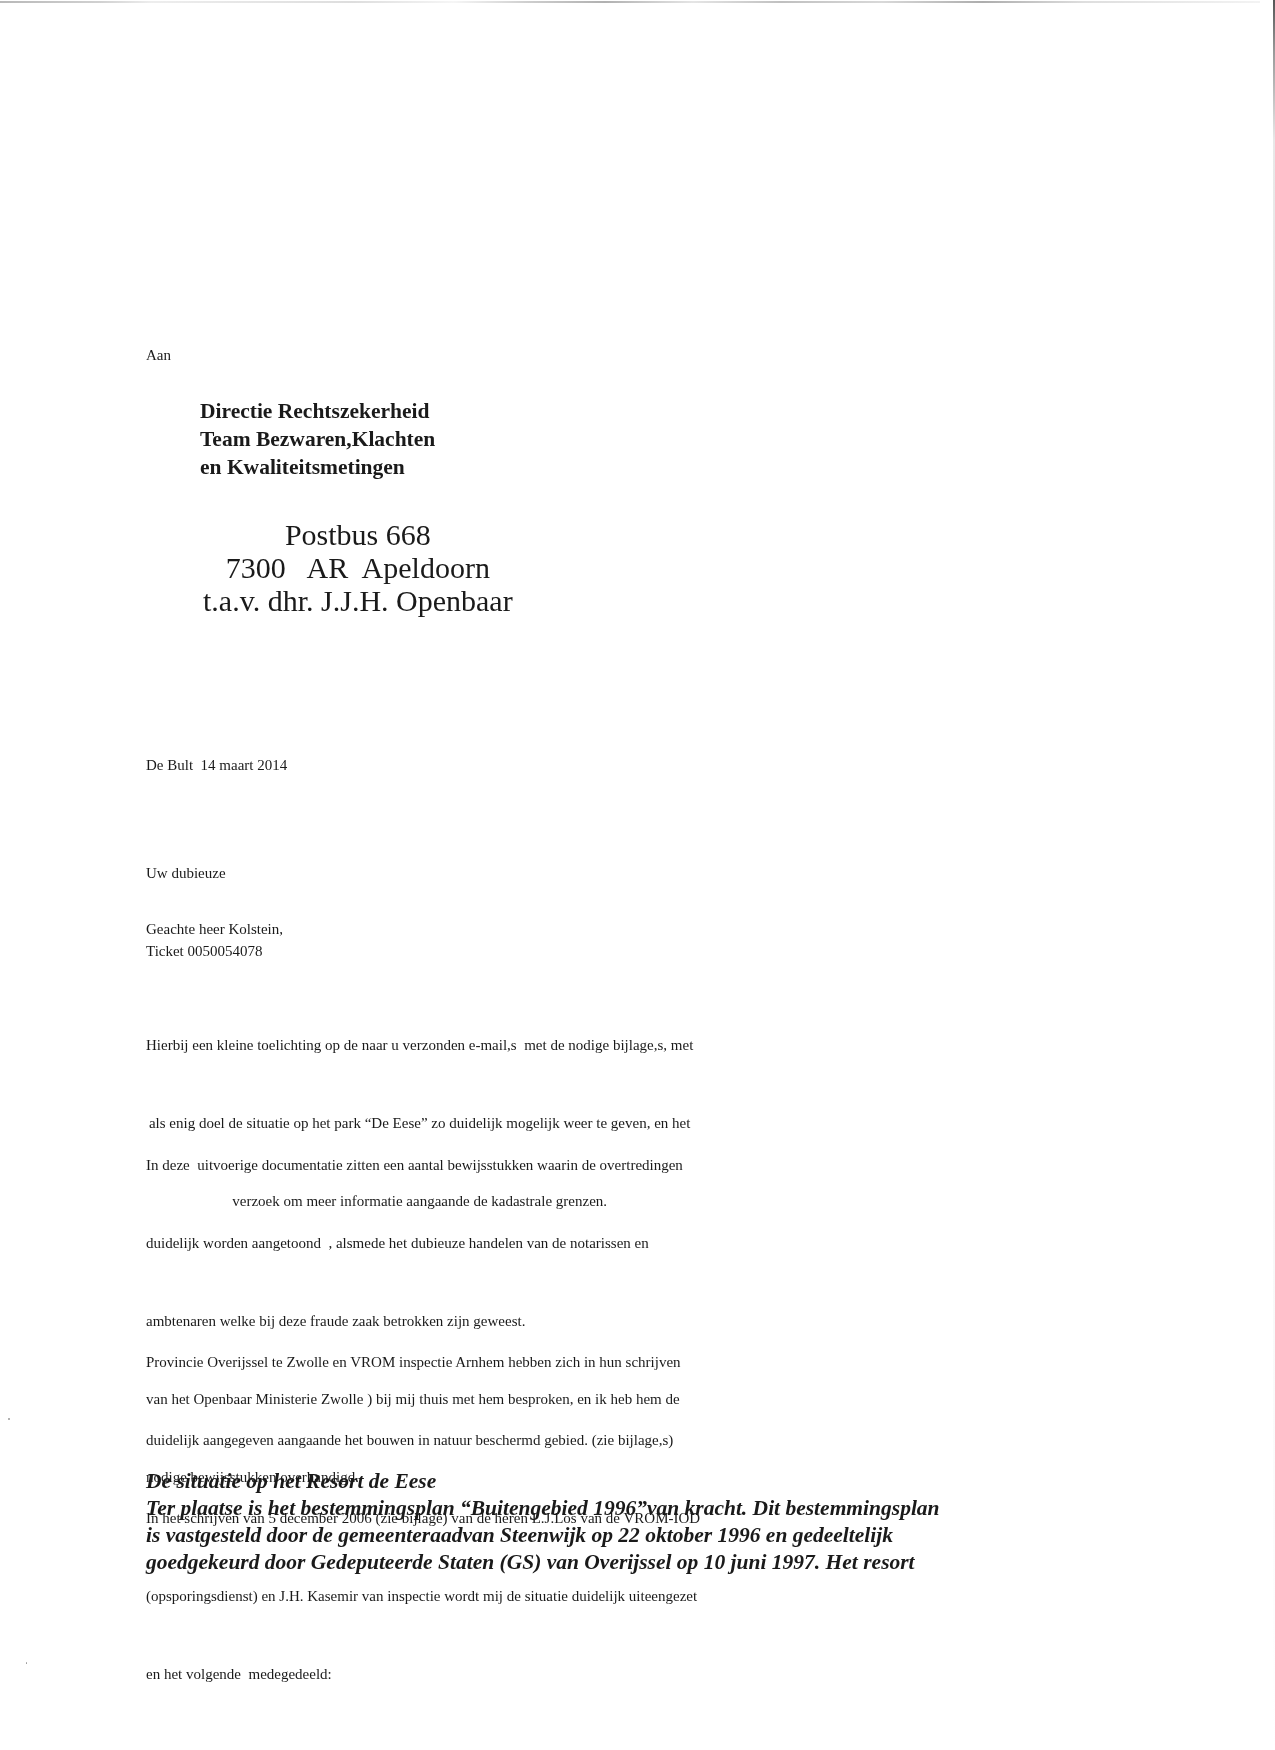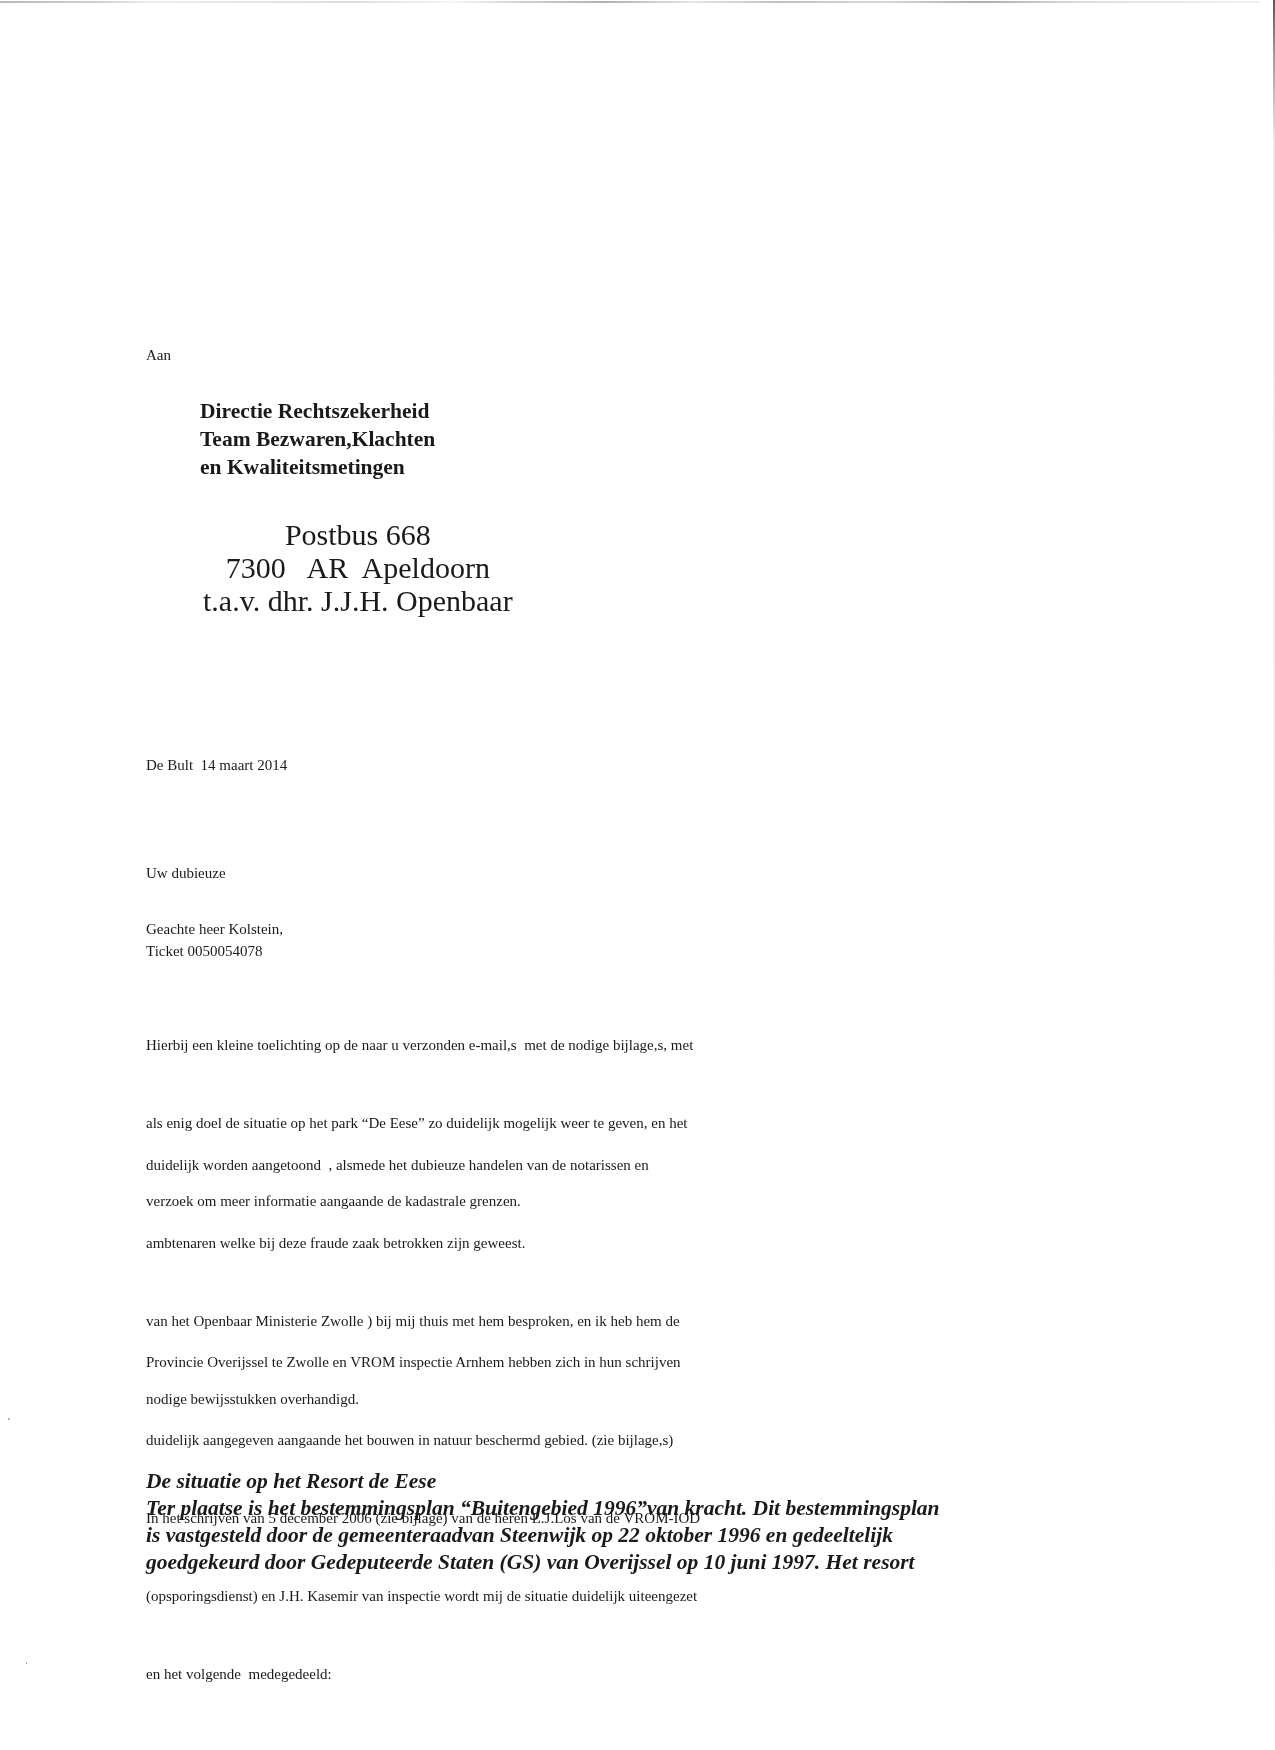--- a/index.html
+++ b/index.html
@@ -61,27 +61,28 @@
 
 <div class="block normal" style="top:752px;">De Bult  14 maart 2014</div>
 
 <div class="block normal" style="top:808px;">
   <span class="line">Uw dubieuze</span>
   <span class="line">Ticket 0050054078</span>
 </div>
 
 <div class="block normal" style="top:916px;">Geachte heer Kolstein,</div>
 
-<div class="block normal" style="top:980px;">
+<div class="block normal" style="top:980px;text-align:center;">
   <span class="line">Hierbij een kleine toelichting op de naar u verzonden e-mail,s  met de nodige bijlage,s, met</span>
   <span class="line">als enig doel de situatie op het park “De Eese” zo duidelijk mogelijk weer te geven, en het</span>
   <span class="line">verzoek om meer informatie aangaande de kadastrale grenzen.</span>
 </div>
 
 <div class="block normal" style="top:1100px;">
+  <span class="line">In deze  uitvoerige documentatie zitten een aantal bewijsstukken waarin de overtredingen</span>
   <span class="line">duidelijk worden aangetoond  , alsmede het dubieuze handelen van de notarissen en</span>
   <span class="line">ambtenaren welke bij deze fraude zaak betrokken zijn geweest.</span>
   <span class="line">van het Openbaar Ministerie Zwolle ) bij mij thuis met hem besproken, en ik heb hem de</span>
   <span class="line">nodige bewijsstukken overhandigd.</span>
 </div>
 
 <div class="block normal" style="top:1297px;">
   <span class="line">Provincie Overijssel te Zwolle en VROM inspectie Arnhem hebben zich in hun schrijven</span>
   <span class="line">duidelijk aangegeven aangaande het bouwen in natuur beschermd gebied. (zie bijlage,s)</span>
   <span class="line">In het schrijven van 5 december 2006 (zie bijlage) van de heren L.J.Los van de VROM-IOD</span>

